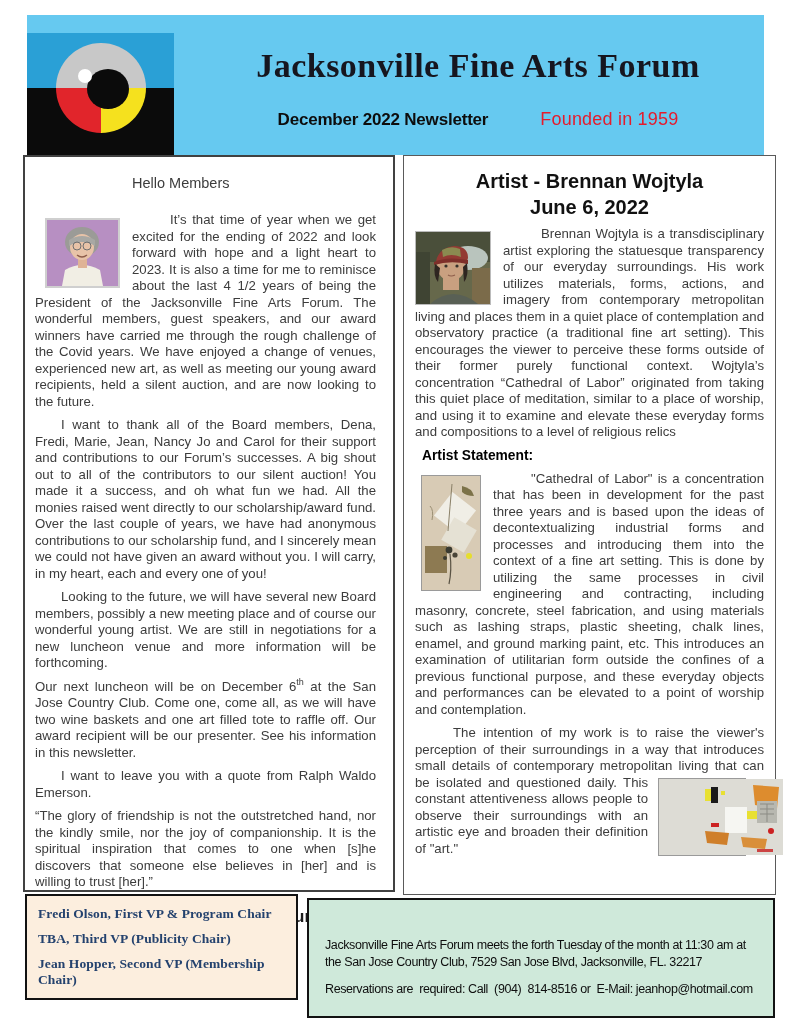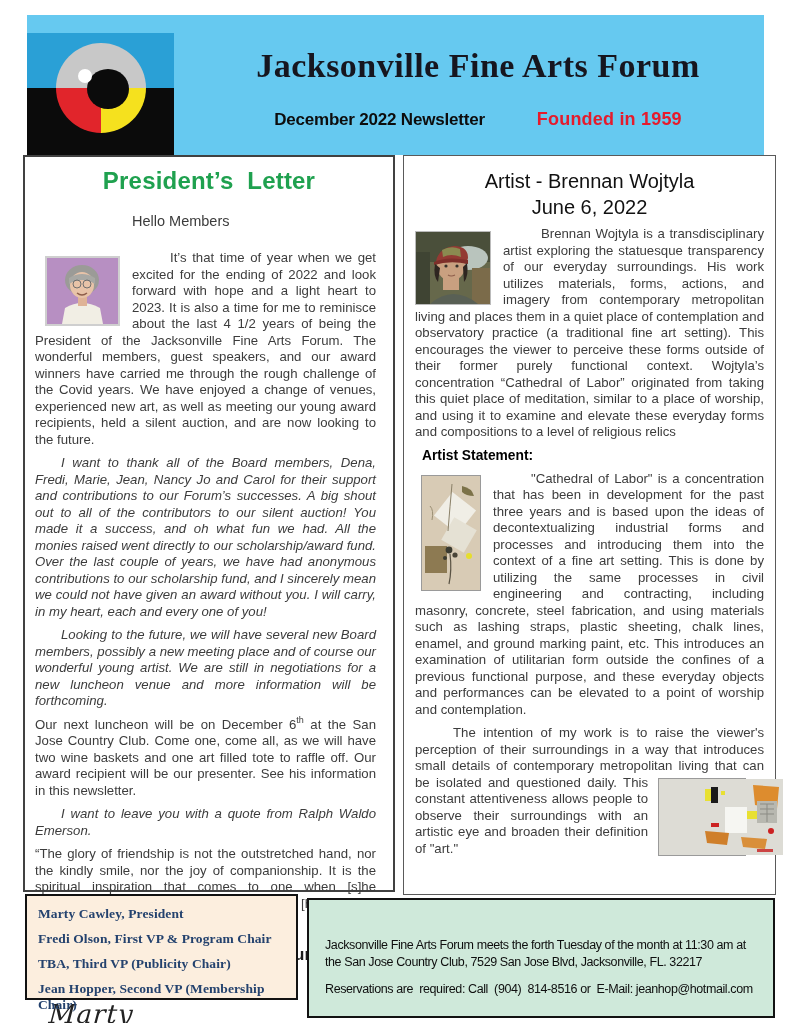--- a/index.html
+++ b/index.html
@@ -16,21 +16,21 @@
   .header h1 {
     position:absolute; left:175px; right:10px; top:32px; text-align:center;
     font-family:"Liberation Serif", serif; font-weight:bold; font-size:34px;
     color:#16161f; letter-spacing:0.5px;
   }
   .header .subtitle {
     position:absolute; left:175px; right:10px; top:94px;
     display:flex; justify-content:center; gap:52px; align-items:baseline;
   }
   .header .edition { font-size:17px; font-weight:bold; color:#0d0d0d; letter-spacing:-0.2px; }
-  .header .founded { font-size:18px; font-weight:bold; color:#e51b2c; letter-spacing:0.2px; }
+  .header .founded { font-size:18px; font-weight:normal; color:#e51b2c; letter-spacing:0.2px; }
   .logo { position:absolute; left:27px; top:33px; width:147px; height:127px; }
   
   .left-box {
     position:absolute; left:23px; top:155px; width:372px; height:737px;
     background:#fff; border:2px solid #414141;
   }
   .right-box {
     position:absolute; left:403px; top:155px; width:373px; height:740px;
     background:#fff; border:1px solid #5a5a5a;
   }
@@ -38,34 +38,34 @@
     margin-top:10px; text-align:center; color:#1fa14f; font-size:24px;
     font-weight:bold; white-space:pre-wrap; letter-spacing:0.2px;
   }
   .lcontent { padding:6px 17px 0 10px; }
   .rcontent { padding:0 11px 0 11px; }
   .body-text p {
     font-size:13.2px; line-height:16.5px; color:#3c3c3c;
     text-align:justify; margin-bottom:7px;
   }
   p.indent { text-indent:38px; }
-  p.indent-sm { text-indent:26px;font-style:italic; }
+  p.indent-sm { text-indent:26px; }
   .greeting { font-size:14.5px; color:#3c3c3c; margin:12px 0 21px 97px; }
   .pres-photo {
     float:left; width:75px; height:70px; margin:6px 12px 3px 10px;
     border:2px solid #cfcfcf; background:#b78fc2;
   }
   .thanks { font-size:17px; font-weight:bold; color:#1c1c1c; margin:16px 0 0 0; letter-spacing:0.1px; }
   .signature {
     font-family:"DejaVu Serif", serif; font-style:italic; font-size:26px;
     color:#222; margin:14px 0 0 14px; letter-spacing:1px; transform:skewX(-4deg);
     display:inline-block;
   }
   .artist-heading {
-    margin-top:12px; text-align:center; font-size:20px; font-weight:normal;
+    margin-top:12px; text-align:center; font-size:20px; font-weight:bold;
     color:#111; line-height:26px;
   }
   .artist-photo {
     float:left; width:76px; height:74px; margin:5px 12px 2px 0;
     border:1px solid #bbb; background:#6a6f4e;
   }
   .statement-label { font-size:13.8px; font-weight:bold; color:#000000; margin:4px 0 8px 7px; }
   .artwork1 {
     float:left; width:60px; height:116px; margin:4px 12px 2px 6px;
     border:1px solid #9a9a9a; background:#d8cbb5;
@@ -114,21 +114,20 @@
       <rect x="0" y="55" width="147" height="72" fill="#0b0b0b"></rect>
       <path d="M74 10 A45 45 0 0 1 119 55 L29 55 A45 45 0 0 1 74 10 Z" fill="#c8c8c8"></path>
       <path d="M29 55 L74 55 L74 100 A45 45 0 0 1 29 55 Z" fill="#e1252b"></path>
       <path d="M74 55 L119 55 A45 45 0 0 1 74 100 Z" fill="#f5e11e"></path>
       <ellipse cx="81" cy="56" rx="21" ry="20" fill="#0b0b0b"></ellipse>
       <circle cx="58" cy="43" r="7" fill="#ffffff"></circle>
     </svg>
   </div>
 
   <section class="left-box body-text">
-    <h2 class="green-heading">President’s  Letter</h2>
     <div class="lcontent">
       <div class="greeting">Hello Members</div>
       <div class="pres-photo">
         <svg width="71" height="66" viewBox="0 0 71 66" xmlns="http://www.w3.org/2000/svg">
           <rect width="71" height="66" fill="#b78fc2"></rect>
           <path d="M18 50 Q35 40 53 50 L56 66 L15 66 Z" fill="#f1eee4"></path>
           <rect x="31" y="38" width="9" height="10" fill="#dfb396"></rect>
           <ellipse cx="35" cy="22" rx="17" ry="15" fill="#9b9b97"></ellipse>
           <ellipse cx="35" cy="27" rx="12" ry="13" fill="#e8c3a8"></ellipse>
           <path d="M22 20 Q35 12 48 20 L48 26 Q35 18 22 26 Z" fill="#a8a8a4"></path>
@@ -208,21 +207,20 @@
               <circle cx="74" cy="52" r="3" fill="#cc2222"></circle>
               <path d="M44 58 L70 60 L68 70 L46 68 Z" fill="#d98f3a"></path>
               <rect x="60" y="70" width="16" height="3" fill="#cc4444"></rect>
               <rect x="24" y="12" width="4" height="4" fill="#e8e032"></rect>
             </svg></span><span>and questioned daily. This constant attentiveness allows people to observe their surroundings with an artistic eye and broaden their definition of "art."</span></p>
     </div>
   </section>
 
   <aside class="board-box">
     <ul>
-      <li>Marty Cawley, President</li>
       <li>Fredi Olson, First VP &amp; Program Chair</li>
       <li>TBA, Third VP (Publicity Chair)</li>
       <li>Jean Hopper, Second VP (Membership Chair)</li>
     </ul>
   </aside>
 
   <aside class="info-box">
     <p>Jacksonville Fine Arts Forum meets the forth Tuesday of the month at 11:30 am at the San Jose Country Club, 7529 San Jose Blvd, Jacksonville, FL. 32217</p>
     <p>Reservations are  required: Call  (904)  814-8516 or  E-Mail: jeanhop@hotmail.com</p>
   </aside>

